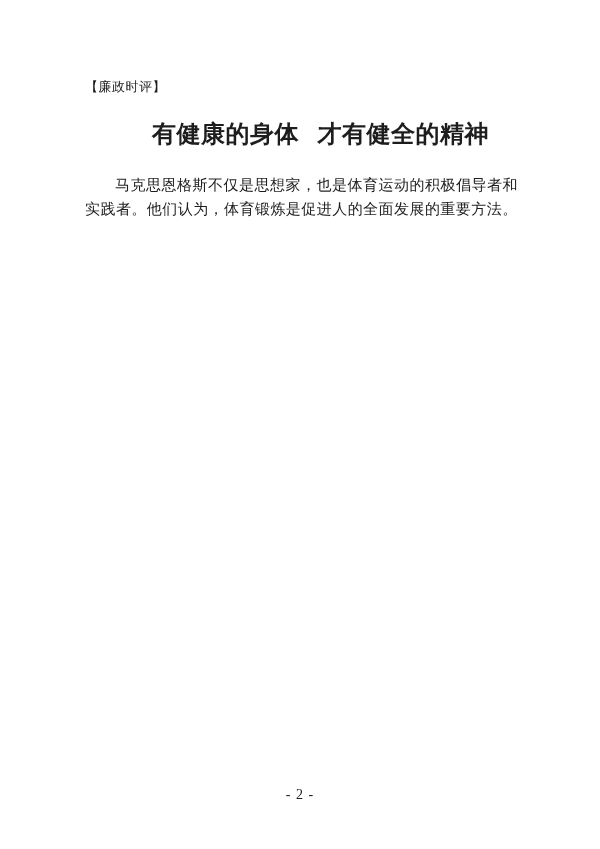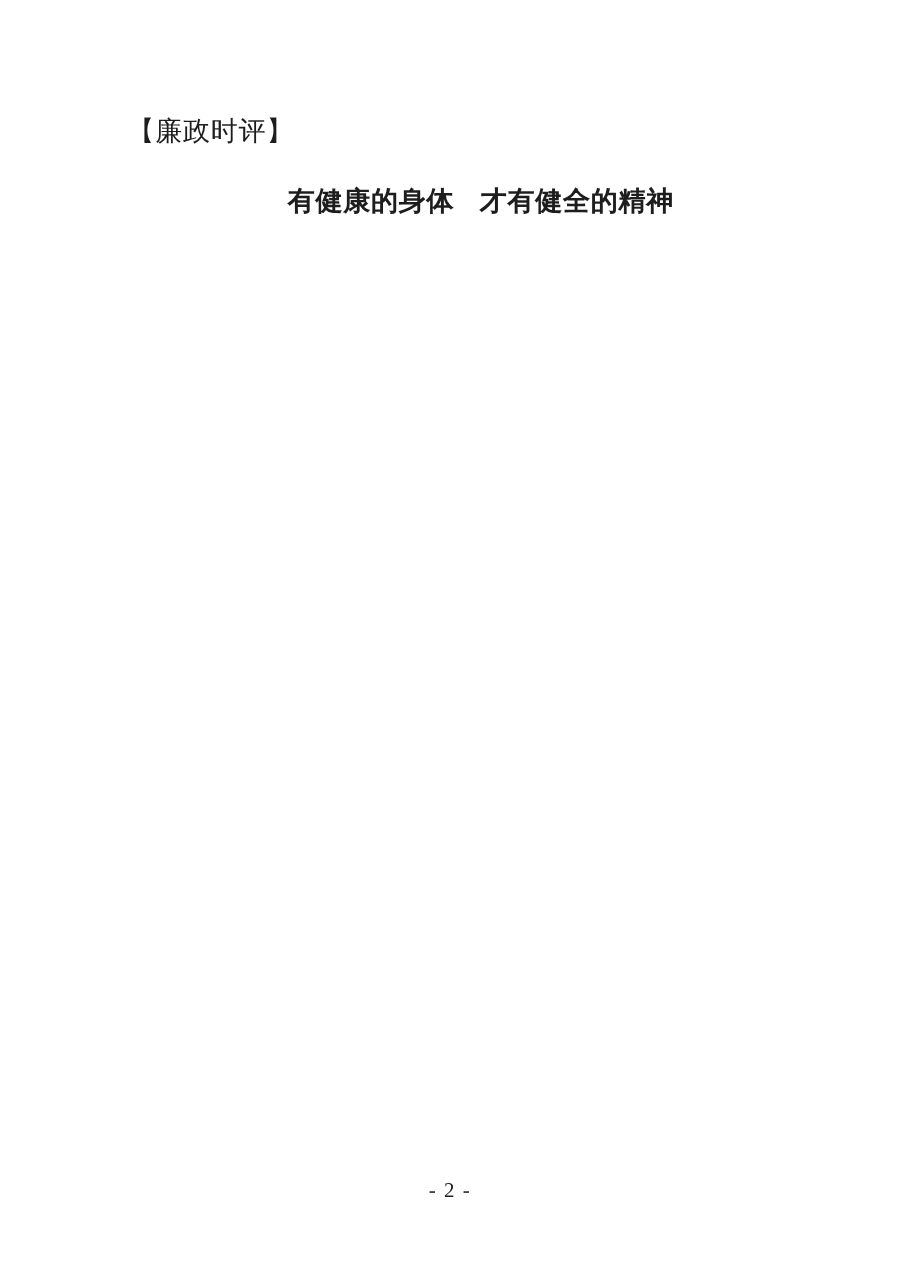--- a/index.html
+++ b/index.html
@@ -14,34 +14,34 @@
     margin: 0 auto;
     background: #ffffff;
     font-family: "Liberation Serif", "DejaVu Serif", serif;
     color: #1d1d1d;
     overflow: hidden;
   }
   .header-label {
     position: absolute;
     left: 85px;
     top: 78px;
-    font-size: 18px;
+    font-size: 13px;
     line-height: 18px;
     letter-spacing: 0.5px;
     white-space: nowrap;
   }
   .doc-title {
     position: absolute;
     left: 85px;
     top: 123px;
     width: 433px;
     box-sizing: border-box;
     padding-left: 38px;
     text-align: center;
-    font-size: 18px;
+    font-size: 24px;
     font-weight: bold;
     line-height: 22px;
     letter-spacing: 0.5px;
     word-spacing: 12px;
     white-space: nowrap;
   }
   .body-text {
     position: absolute;
     left: 85px;
     top: 173px;
@@ -70,17 +70,18 @@
 </head>
 <body>
 
 <div class="page">
 
   <div class="header-label">【廉政时评】</div>
 
   <div class="doc-title">有健康的身体 才有健全的精神</div>
 
   <div class="body-text">
+    <p>马克思恩格斯不仅是思想家，也是体育运动的积极倡导者和实践者。他们认为，体育锻炼是促进人的全面发展的重要方法。</p>
   </div>
 
   <div class="page-number">- 2 -</div>
 
 </div>
 
 </body></html>

